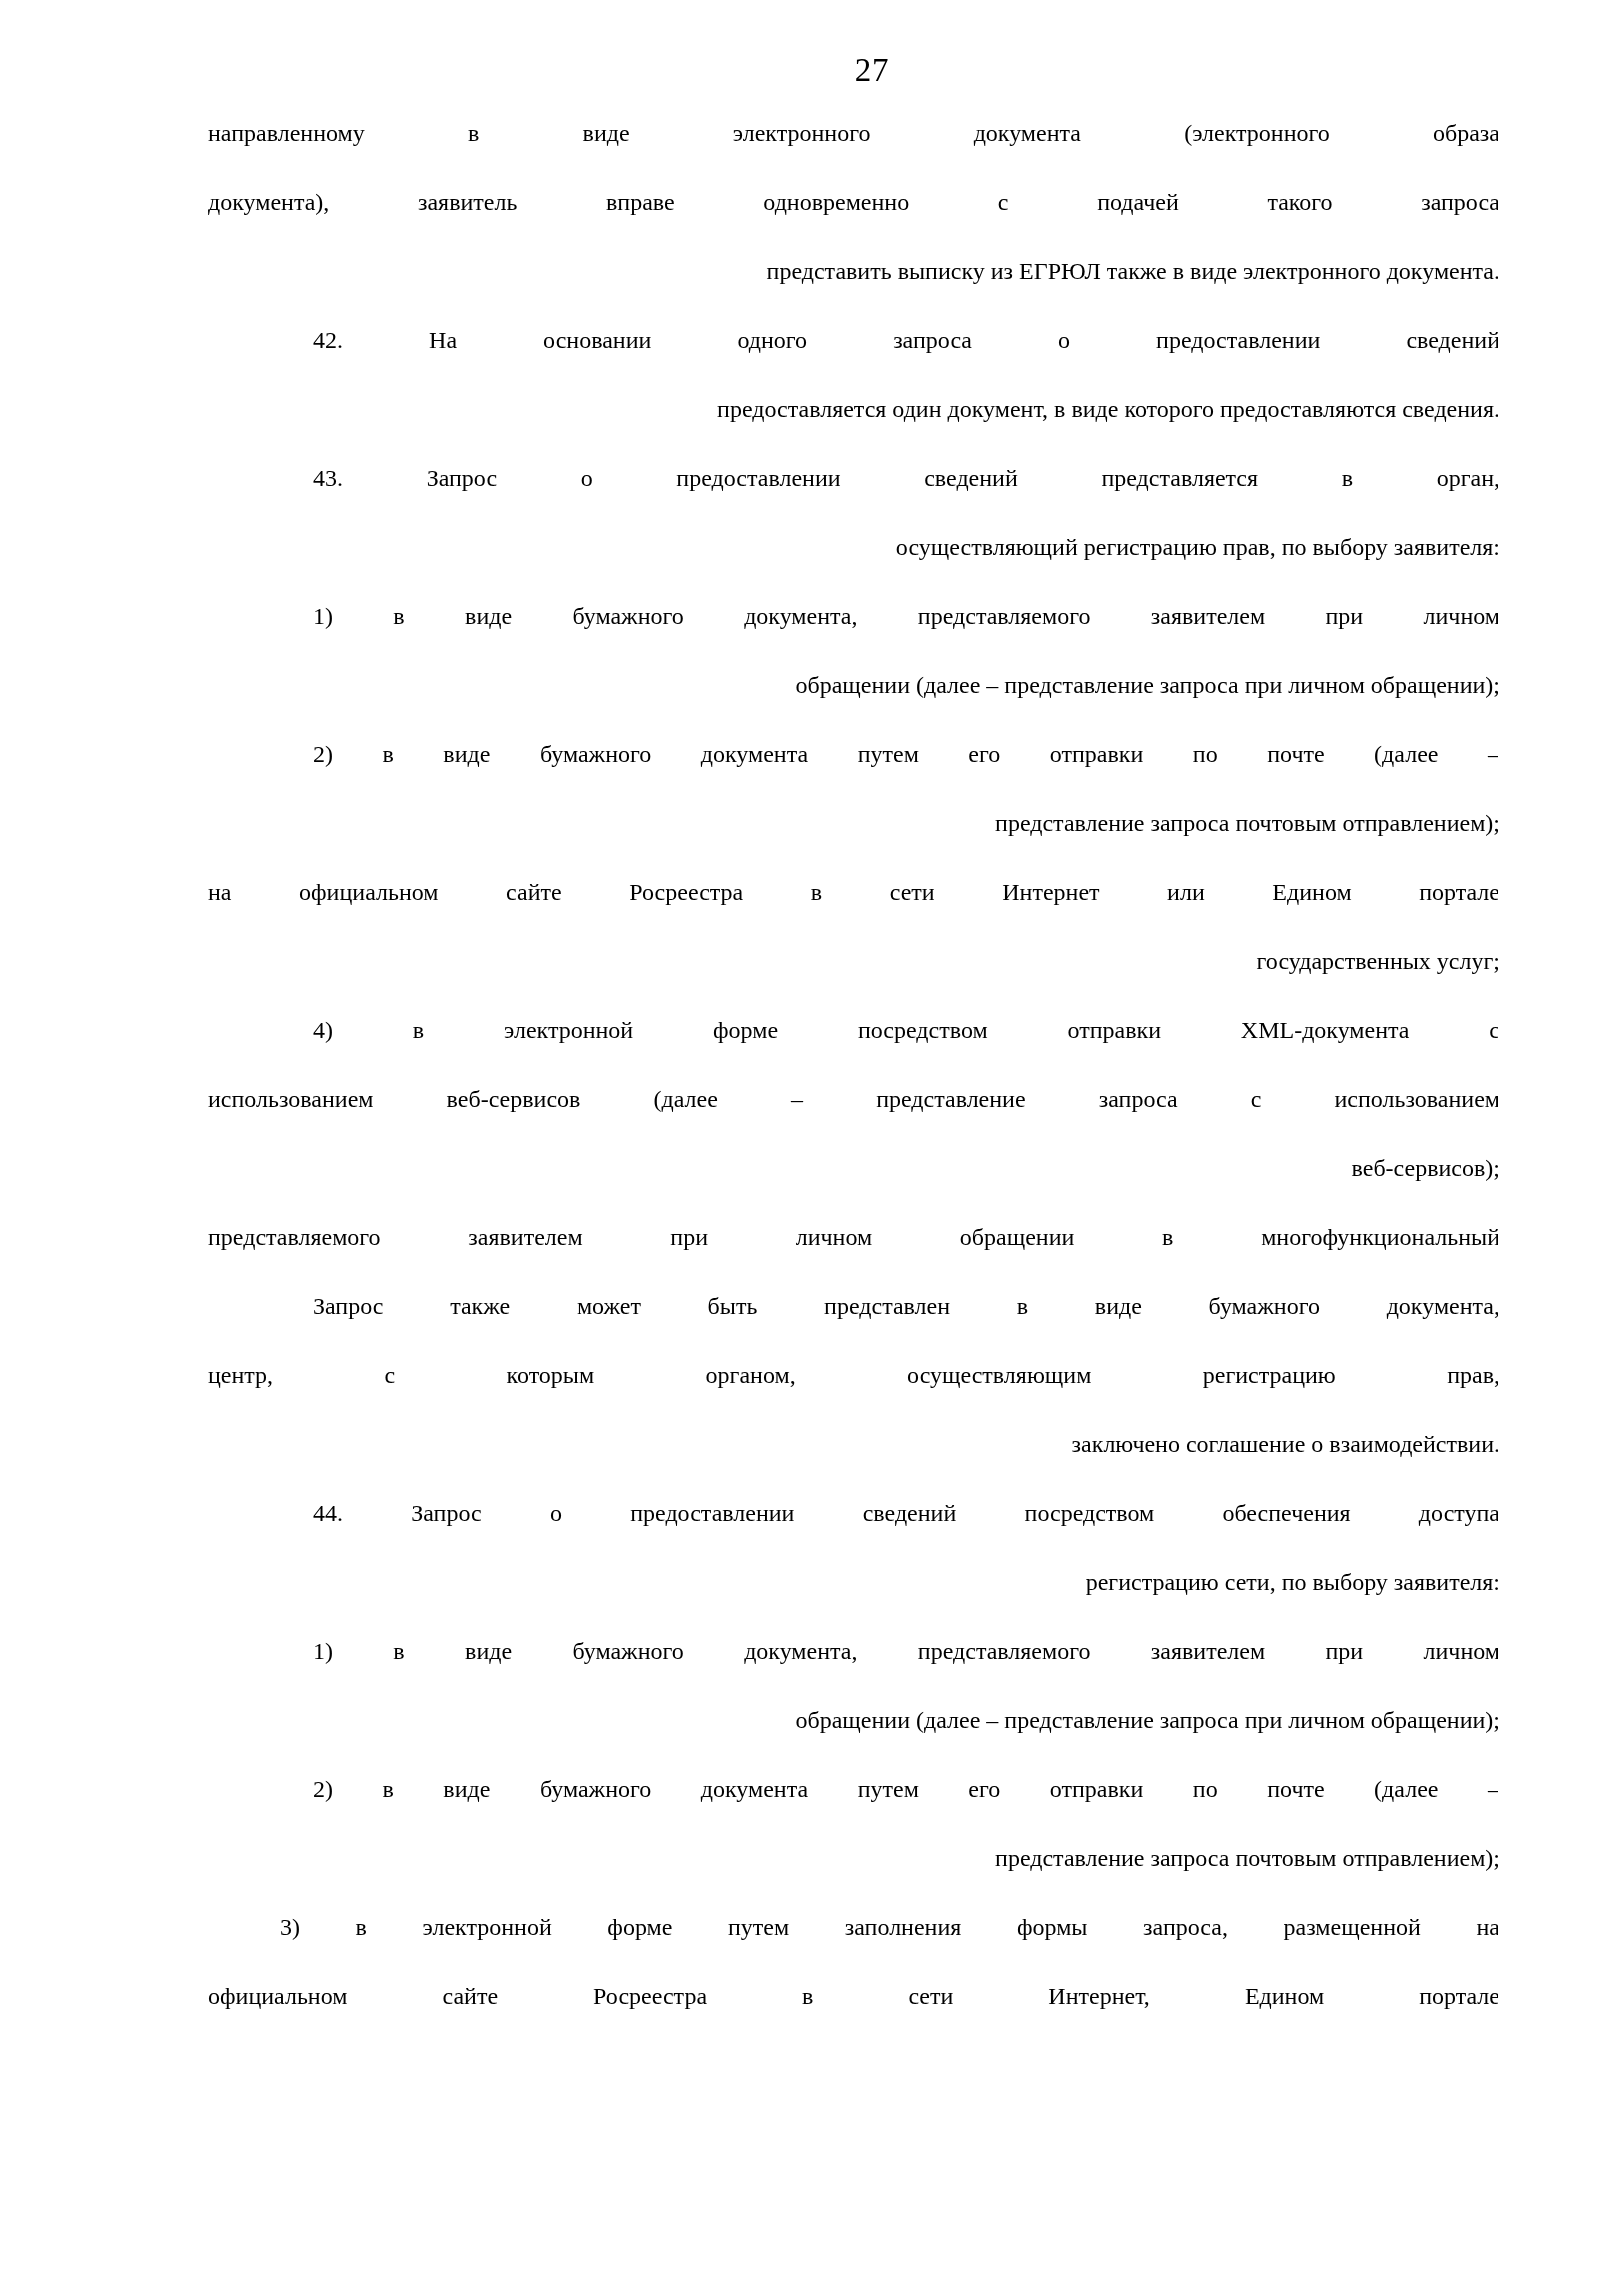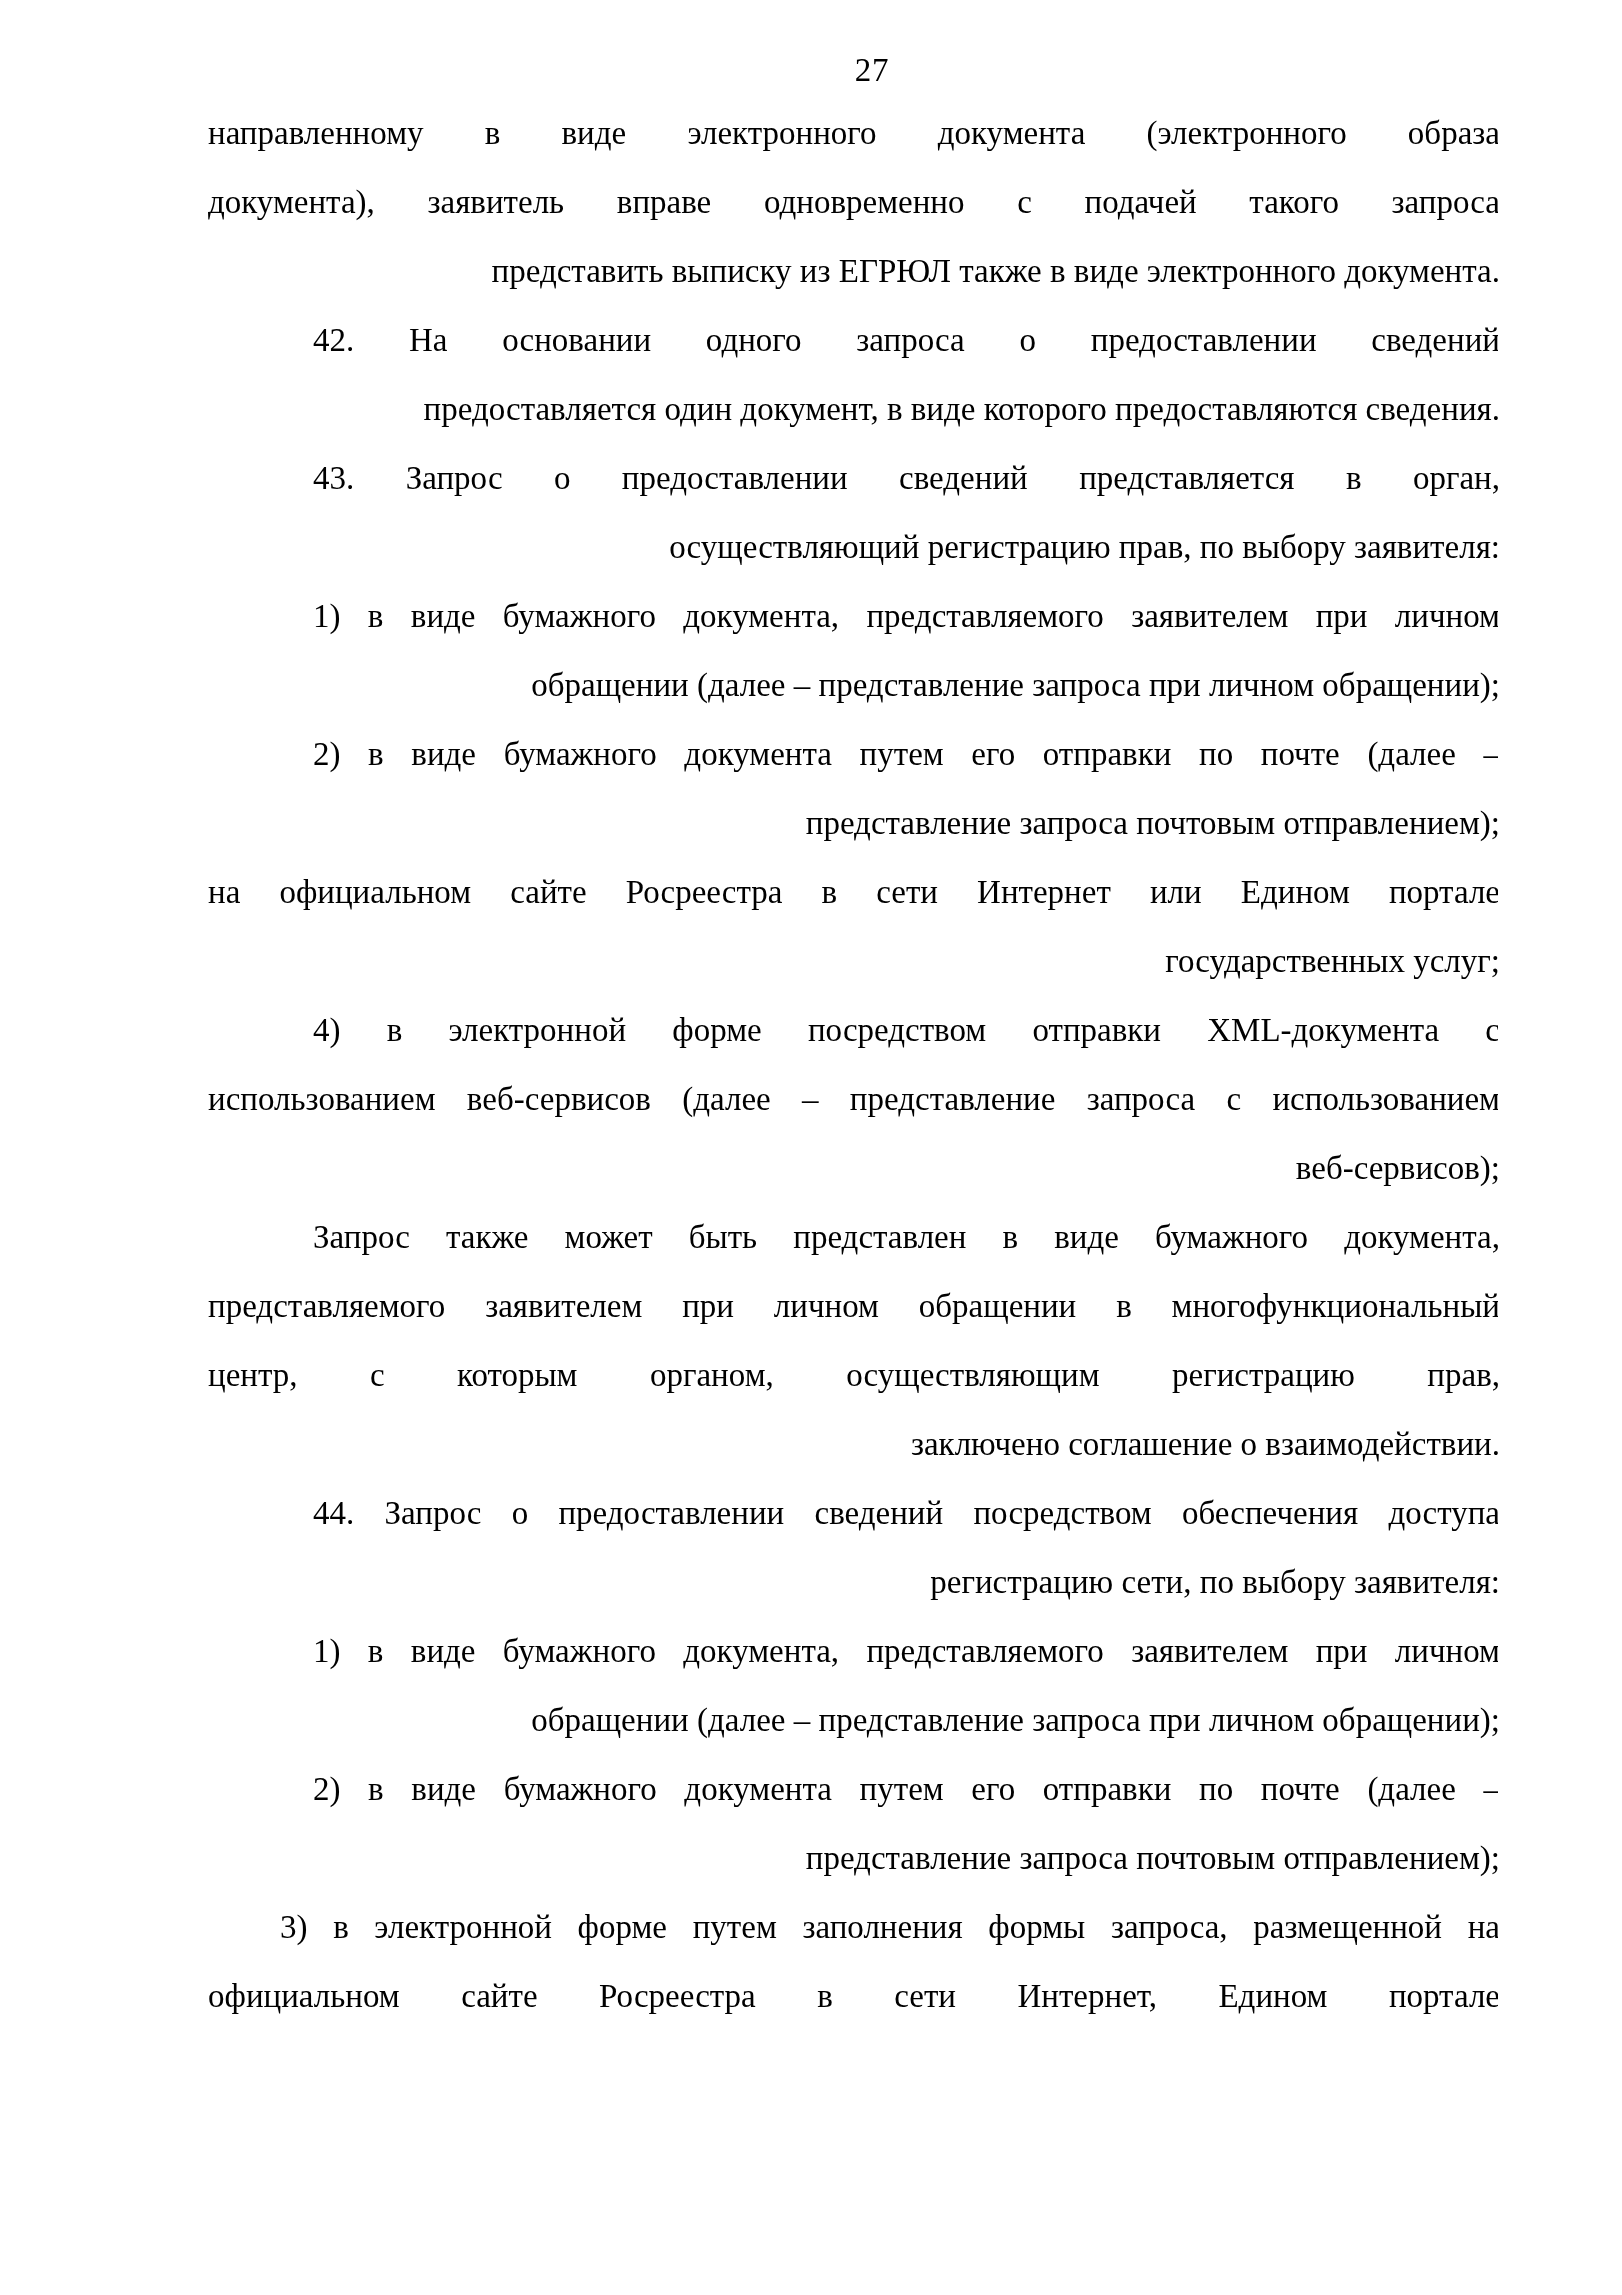--- a/index.html
+++ b/index.html
@@ -24,21 +24,21 @@
     text-align: center;
     font-size: 33px;
     line-height: 39px;
     letter-spacing: 0.7px;
   }
   .doc-body {
     position: absolute;
     top: 99px;
     left: 208px;
     width: 1292px;
-    font-size: 33px;
+    font-size: 24px;
     line-height: 69px;
   }
   .line {
     white-space: nowrap;
     text-align: right;
   }
   .line.justified {
     white-space: normal;
     text-align: justify;
     text-align-last: justify;
@@ -68,22 +68,22 @@
       <div class="line">осуществляющий регистрацию прав, по выбору заявителя:</div>
       <div class="line indent justified">1) в виде бумажного документа, представляемого заявителем при личном</div>
       <div class="line">обращении (далее – представление запроса при личном обращении);</div>
       <div class="line indent justified">2) в виде бумажного документа путем его отправки по почте (далее –</div>
       <div class="line">представление запроса почтовым отправлением);</div>
       <div class="line justified">на официальном сайте Росреестра в сети Интернет или Едином портале</div>
       <div class="line">государственных услуг;</div>
       <div class="line indent justified">4) в электронной форме посредством отправки XML-документа с</div>
       <div class="line justified">использованием веб-сервисов (далее – представление запроса с использованием</div>
       <div class="line">веб-сервисов);</div>
+      <div class="line justified">представляемого заявителем при личном обращении в многофункциональный</div>
       <div class="line indent justified">Запрос также может быть представлен в виде бумажного документа,</div>
-      <div class="line justified">представляемого заявителем при личном обращении в многофункциональный</div>
       <div class="line justified">центр, с которым органом, осуществляющим регистрацию прав,</div>
       <div class="line">заключено соглашение о взаимодействии.</div>
       <div class="line indent justified">44. Запрос о предоставлении сведений посредством обеспечения доступа</div>
       <div class="line">регистрацию сети, по выбору заявителя:</div>
       <div class="line indent justified">1) в виде бумажного документа, представляемого заявителем при личном</div>
       <div class="line">обращении (далее – представление запроса при личном обращении);</div>
       <div class="line indent justified">2) в виде бумажного документа путем его отправки по почте (далее –</div>
       <div class="line">представление запроса почтовым отправлением);</div>
       <div class="line indent-small justified">3) в электронной форме путем заполнения формы запроса, размещенной на</div>
       <div class="line justified">официальном сайте Росреестра в сети Интернет, Едином портале</div>

